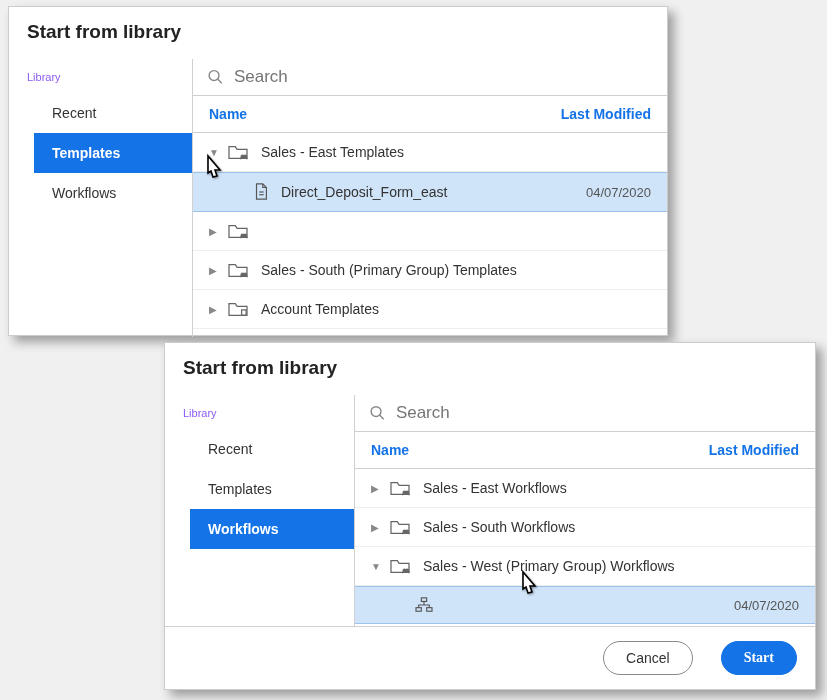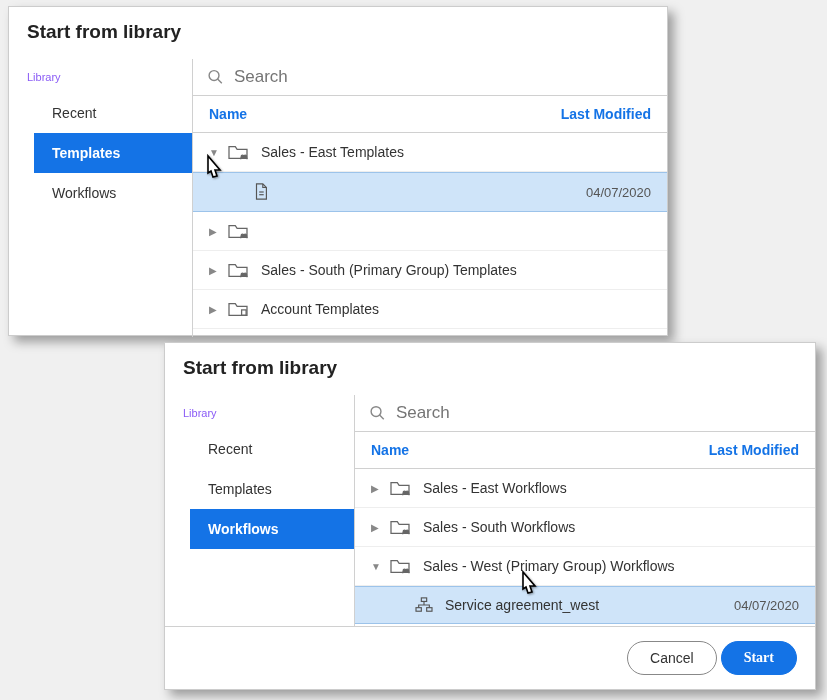--- a/index.html
+++ b/index.html
@@ -84,21 +84,21 @@
 .row.child {
   padding-left: 60px;
   background: #cfe4f9;
   border-top: 1px solid #9cc3ea;
   border-bottom: 1px solid #9cc3ea;
 }
 .row .date { margin-left: auto; color: #555; font-size: 13px; }
 
 .footer {
   display: flex; justify-content: flex-end;
-  gap: 4px;
+  gap: 28px;
   padding: 14px 18px;
   border-top: 1px solid #d0d0d0;
   position: absolute;
   bottom: 0; right: 0; left: 0;
   background: #fff;
 }
 .btn {
   font-size: 14px;
   padding: 8px 22px;
   border-radius: 18px;
@@ -156,20 +156,21 @@
 
         <div class="row child">
           <span class="ficon">
               <svg width="16" height="18" viewBox="0 0 16 20" fill="none" stroke="#555" stroke-width="1.3">
                 <path d="M3 1h7l4 4v13H3z"></path>
                 <path d="M10 1v4h4"></path>
                 <line x1="6" y1="10" x2="11" y2="10"></line>
                 <line x1="6" y1="13" x2="11" y2="13"></line>
               </svg>
             </span>
+          <span>Direct_Deposit_Form_east</span>
           <span class="date">04/07/2020</span>
         </div>
 
         <div class="row">
           <span class="caret">▶</span>
           <span class="ficon">
               <svg width="22" height="18" viewBox="0 0 24 20" fill="none" stroke="#666" stroke-width="1.4">
                 <path d="M2 4h7l2 3h11v10H2z"></path>
                 <circle cx="17" cy="15" r="1.5" fill="#666"></circle>
                 <circle cx="20" cy="15" r="1.5" fill="#666"></circle>
@@ -280,21 +281,20 @@
 
         <div class="row child">
           <span class="ficon">
               <svg width="18" height="16" viewBox="0 0 20 18" fill="none" stroke="#555" stroke-width="1.3">
                 <rect x="7" y="1" width="6" height="4"></rect>
                 <rect x="1" y="12" width="6" height="4"></rect>
                 <rect x="13" y="12" width="6" height="4"></rect>
                 <path d="M10 5v4M10 9H4v3M10 9h6v3"></path>
               </svg>
             </span>
-          <span>Service agreement_west</span>
           <span class="date">04/07/2020</span>
         </div>
 
       </div>
     </div>
   </div>
 
   <div class="footer">
     <button class="btn secondary">Cancel</button>
     <button class="btn primary">Start</button>

